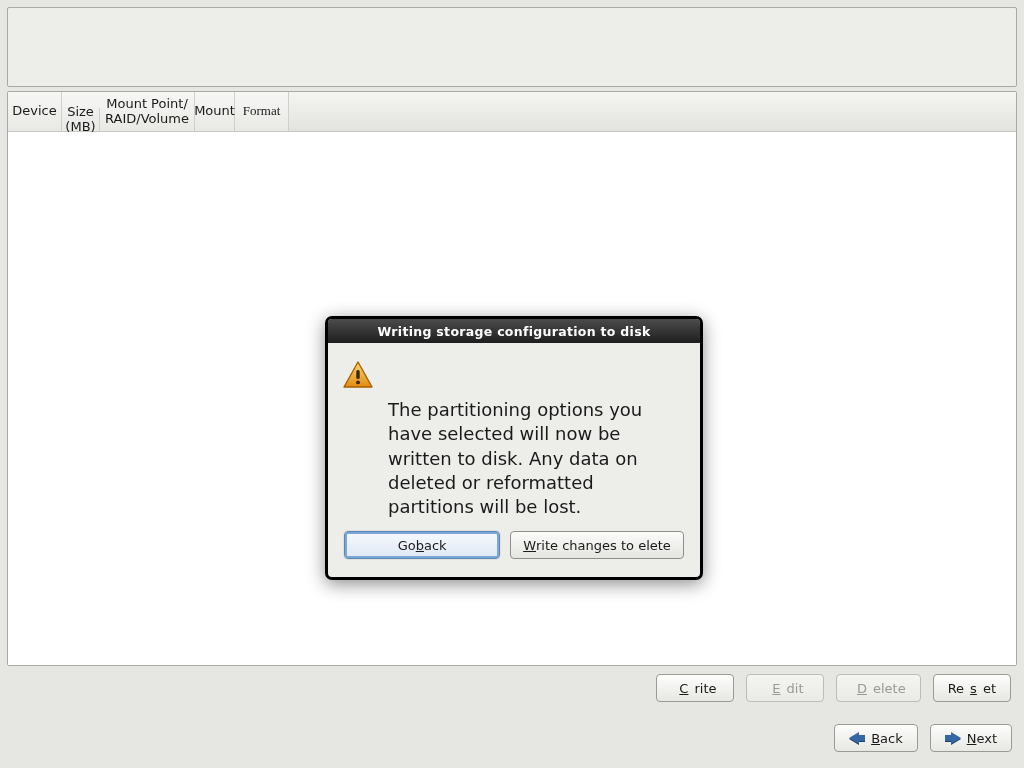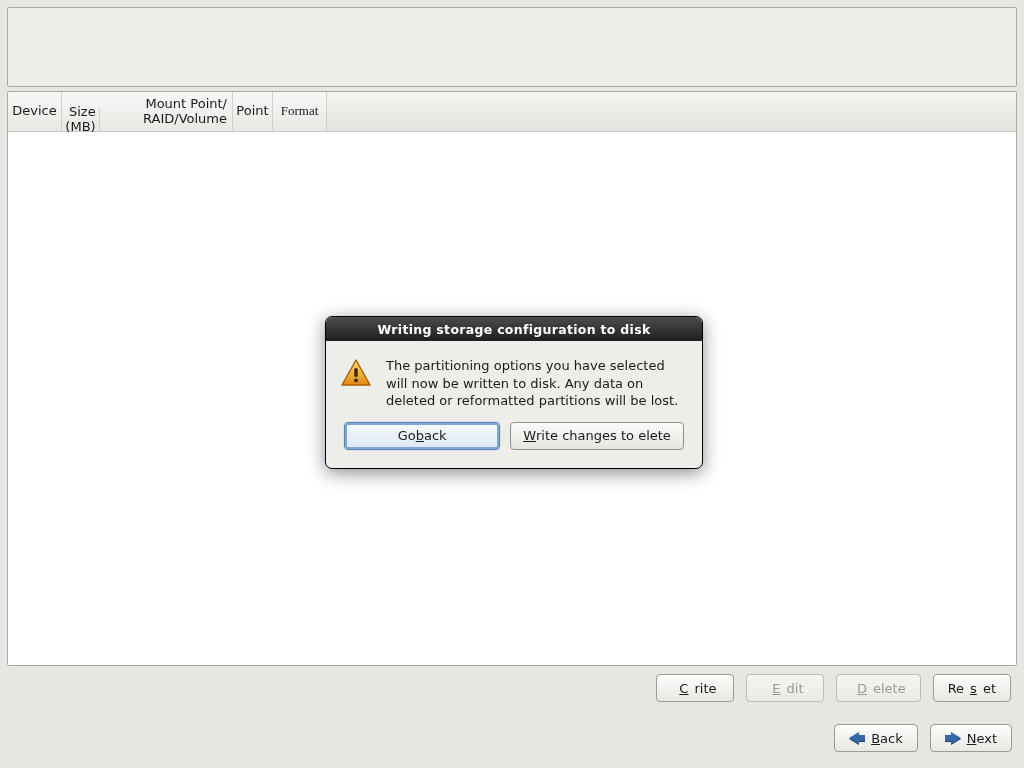--- a/index.html
+++ b/index.html
@@ -39,34 +39,34 @@
 
   .col-headers {
     display: flex;
     background: linear-gradient(#f7f7f5, #e8e8e5);
     border-bottom: 1px solid #c8c8c4;
     height: 40px;
     align-items: stretch;
   }
   .col-headers .col {
     display: flex; align-items: center; justify-content: center;
-    text-align: right;
+    text-align: center;
     padding: 0 6px;
     border-right: 1px solid #cfcfcb;
     font-size: 13px;
     line-height: 1.15;
     color: #1a1a1a;
     white-space: pre-line;
   }
   .col-headers .col:last-child { border-right: none; flex: 1;
     background: linear-gradient(#f5f5f2, #e2e2de);
   }
   .col-device { width: 54px; }
   .col-size   { width: 38px; margin-top: 16px; }
-  .col-mount  { width: 95px; margin-left: 38px; }
+  .col-mount  { width: 95px; }
   .col-type   { width: 40px; }
   .col-format { width: 54px; font-family: Liberation Serif, serif; }
 
   .table-body { flex: 1; background: #fff; }
 
   .action-row {
     margin-top: 8px;
     display: flex;
     justify-content: flex-end;
     gap: 12px;
@@ -115,42 +115,43 @@
   }
 
   
   .modal {
     position: absolute;
     left: 325px; top: 316px;
     width: 378px;
     border-radius: 7px;
     background: #ededea;
     box-shadow: 0 4px 18px rgba(0,0,0,0.45);
-    border: 1px solid #000000;
+    border: 3px solid #000000;
     overflow: hidden;
   }
   .modal-title {
     height: 24px;
     background: linear-gradient(#4c4c4c, #1e1e1e);
     color: #fff;
     font-weight: bold;
     font-size: 12.5px;
     display: flex; align-items: center; justify-content: center;
     letter-spacing: 0.3px;
   }
   .modal-body {
     display: flex;
     padding: 16px 16px 6px 14px;
     gap: 14px;
     align-items: flex-start;
   }
   .modal-msg {
-    font-size: 13px;
+    font-size: 18px;
     line-height: 1.35;
     color: #1a1a1a;
+    margin-top: 39px;
   }
   .modal-buttons {
     display: flex;
     justify-content: center;
     gap: 10px;
     padding: 6px 16px 18px;
   }
   .dialog-btn {
     display: inline-flex; align-items: center; justify-content: center;
     height: 28px;
@@ -180,21 +181,21 @@
 
   <div class="top-pane"></div>
 
   <div class="table-frame">
     <div class="col-headers">
       <div class="col col-device">Device</div>
       <div class="col col-size">Size
 (MB)</div>
       <div class="col col-mount">Mount Point/
 RAID/Volume</div>
-      <div class="col col-type">Point</div>
+      <div class="col col-type">Mount</div>
       <div class="col col-format">Format</div>
       <div class="col"></div>
     </div>
     <div class="table-body"></div>
   </div>
 
   <div class="action-row">
     <div class="btn">
       <span></span>
         <span class="mn">C</span>

